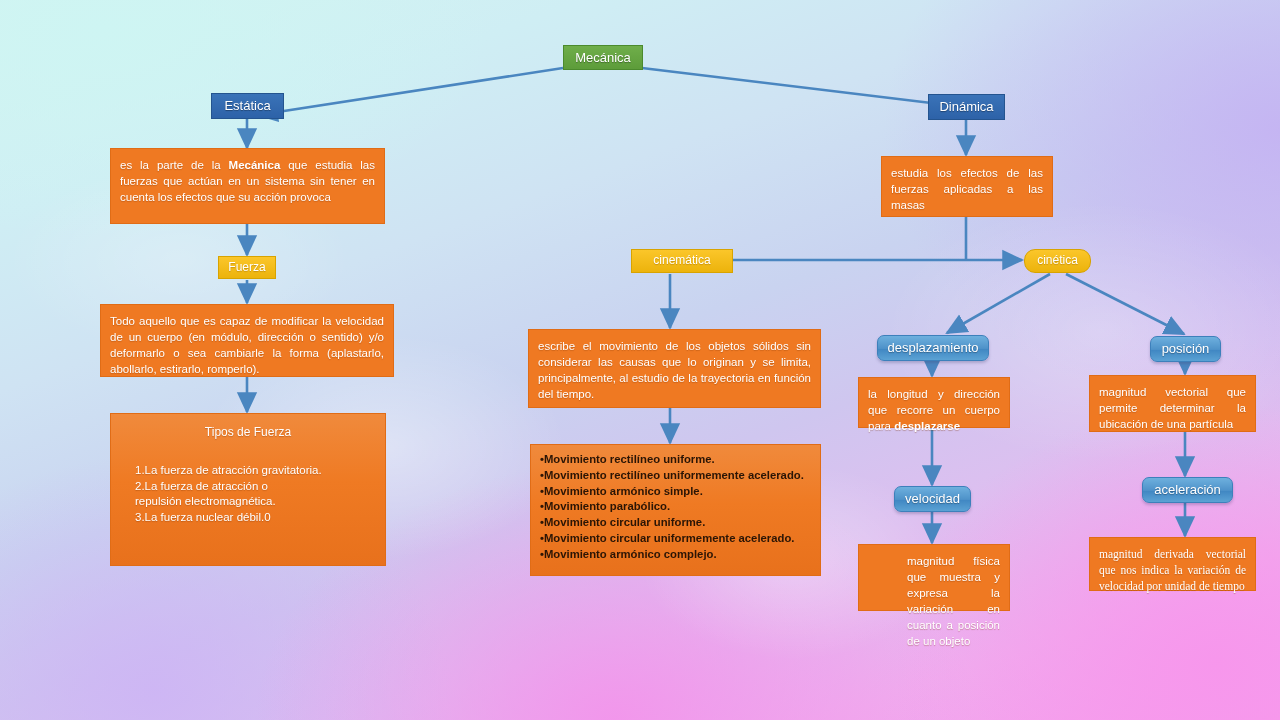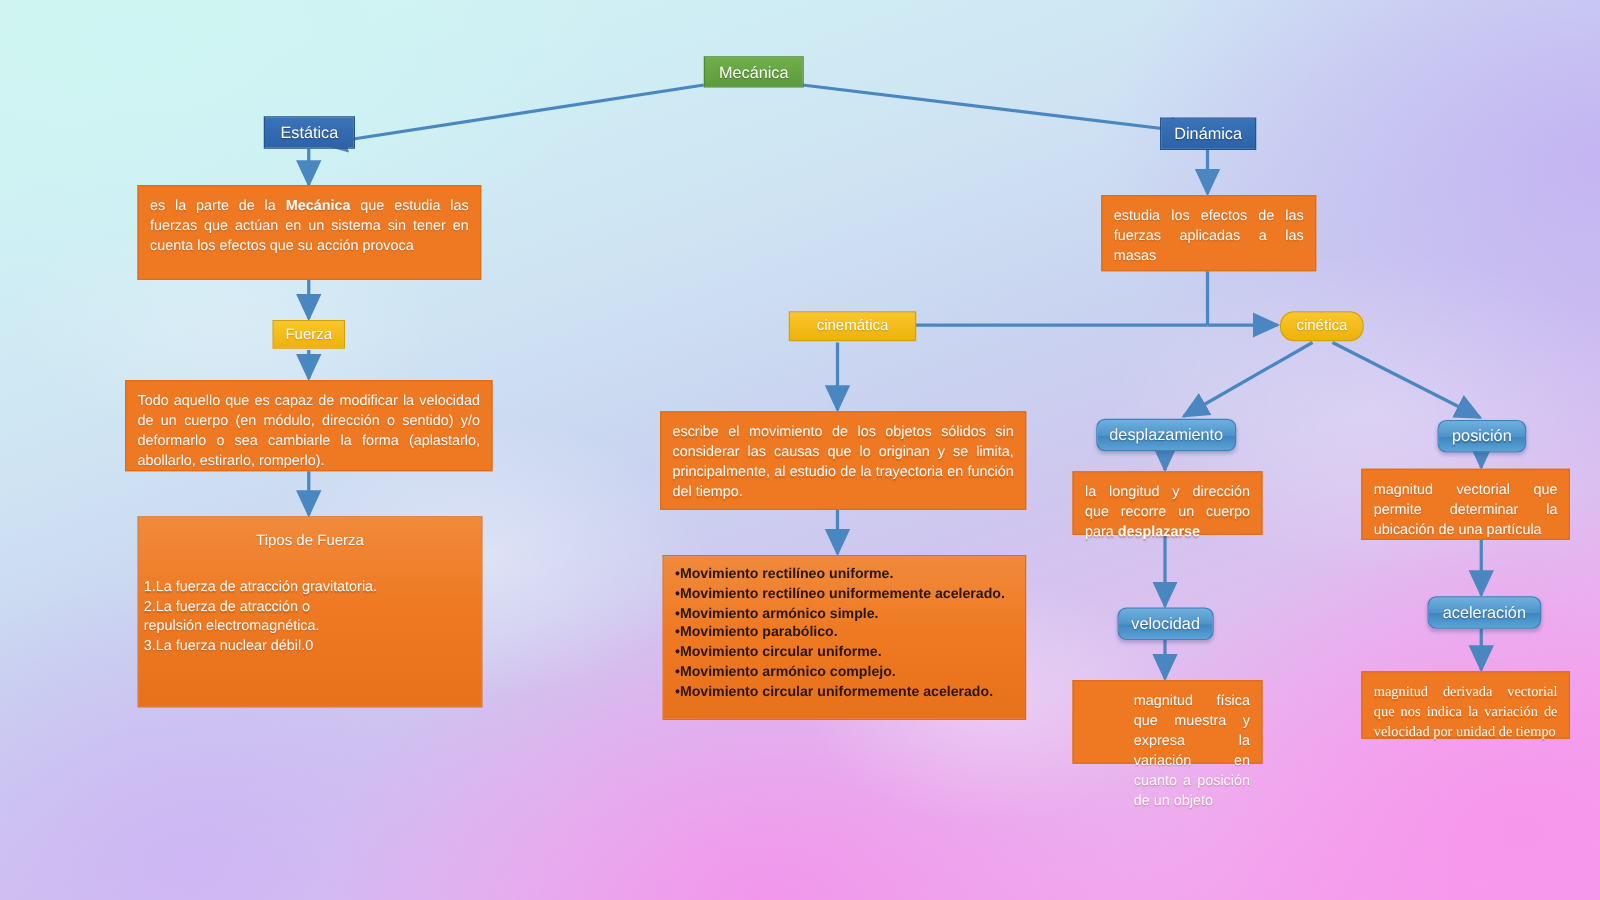--- a/index.html
+++ b/index.html
@@ -150,21 +150,21 @@
   </div>
 
   <div class="node n-yellow" style="left:218px;top:256px;width:58px;height:23px;">
     <span>Fuerza</span>
   </div>
 
   <div class="node n-orange" style="left:100px;top:304px;width:294px;height:73px;">
     <span>Todo aquello que es capaz de modificar la velocidad de un cuerpo (en módulo, dirección o sentido) y/o deformarlo o sea cambiarle la forma (aplastarlo, abollarlo, estirarlo, romperlo).</span>
   </div>
 
-  <div class="node n-orange n-orange-grad" style="left:110px;top:413px;width:276px;height:153px;padding:10px 4px;">
+  <div class="node n-orange n-orange-grad" style="left:110px;top:413px;width:276px;height:153px;padding:10px 24px;">
     <div class="tipos-title">Tipos de Fuerza</div>
     <div class="gap"></div>
     <div class="tipos-body">1.La fuerza de atracción gravitatoria.</div>
     <div class="tipos-body">2.La fuerza de atracción o</div>
     <div class="tipos-body">repulsión electromagnética.</div>
     <div class="tipos-body">3.La fuerza nuclear débil.0</div>
   </div>
 
   <div class="node n-blue" style="left:928px;top:94px;width:77px;height:26px;">
     <span>Dinámica</span>
@@ -185,22 +185,22 @@
   <div class="node n-orange" style="left:528px;top:329px;width:293px;height:79px;">
     <span>escribe el movimiento de los objetos sólidos sin considerar las causas que lo originan y se limita, principalmente, al estudio de la trayectoria en función del tiempo.</span>
   </div>
 
   <div class="node n-orange n-orange-grad mov-list" style="left:530px;top:444px;width:291px;height:132px;padding:7px 9px;">
     <div>•Movimiento rectilíneo uniforme.</div>
     <div>•Movimiento rectilíneo uniformemente acelerado.</div>
     <div>•Movimiento armónico simple.</div>
     <div>•Movimiento parabólico.</div>
     <div>•Movimiento circular uniforme.</div>
+    <div>•Movimiento circular uniformemente acelerado.</div>
     <div>•Movimiento armónico complejo.</div>
-    <div>•Movimiento circular uniformemente acelerado.</div>
   </div>
 
   <div class="node n-blue2" style="left:877px;top:335px;width:112px;height:26px;">
     <span>desplazamiento</span>
   </div>
 
   <div class="node n-orange" style="left:858px;top:377px;width:152px;height:51px;">
     <span>la longitud y dirección que recorre un cuerpo para </span><b>desplazarse</b>
   </div>
 

